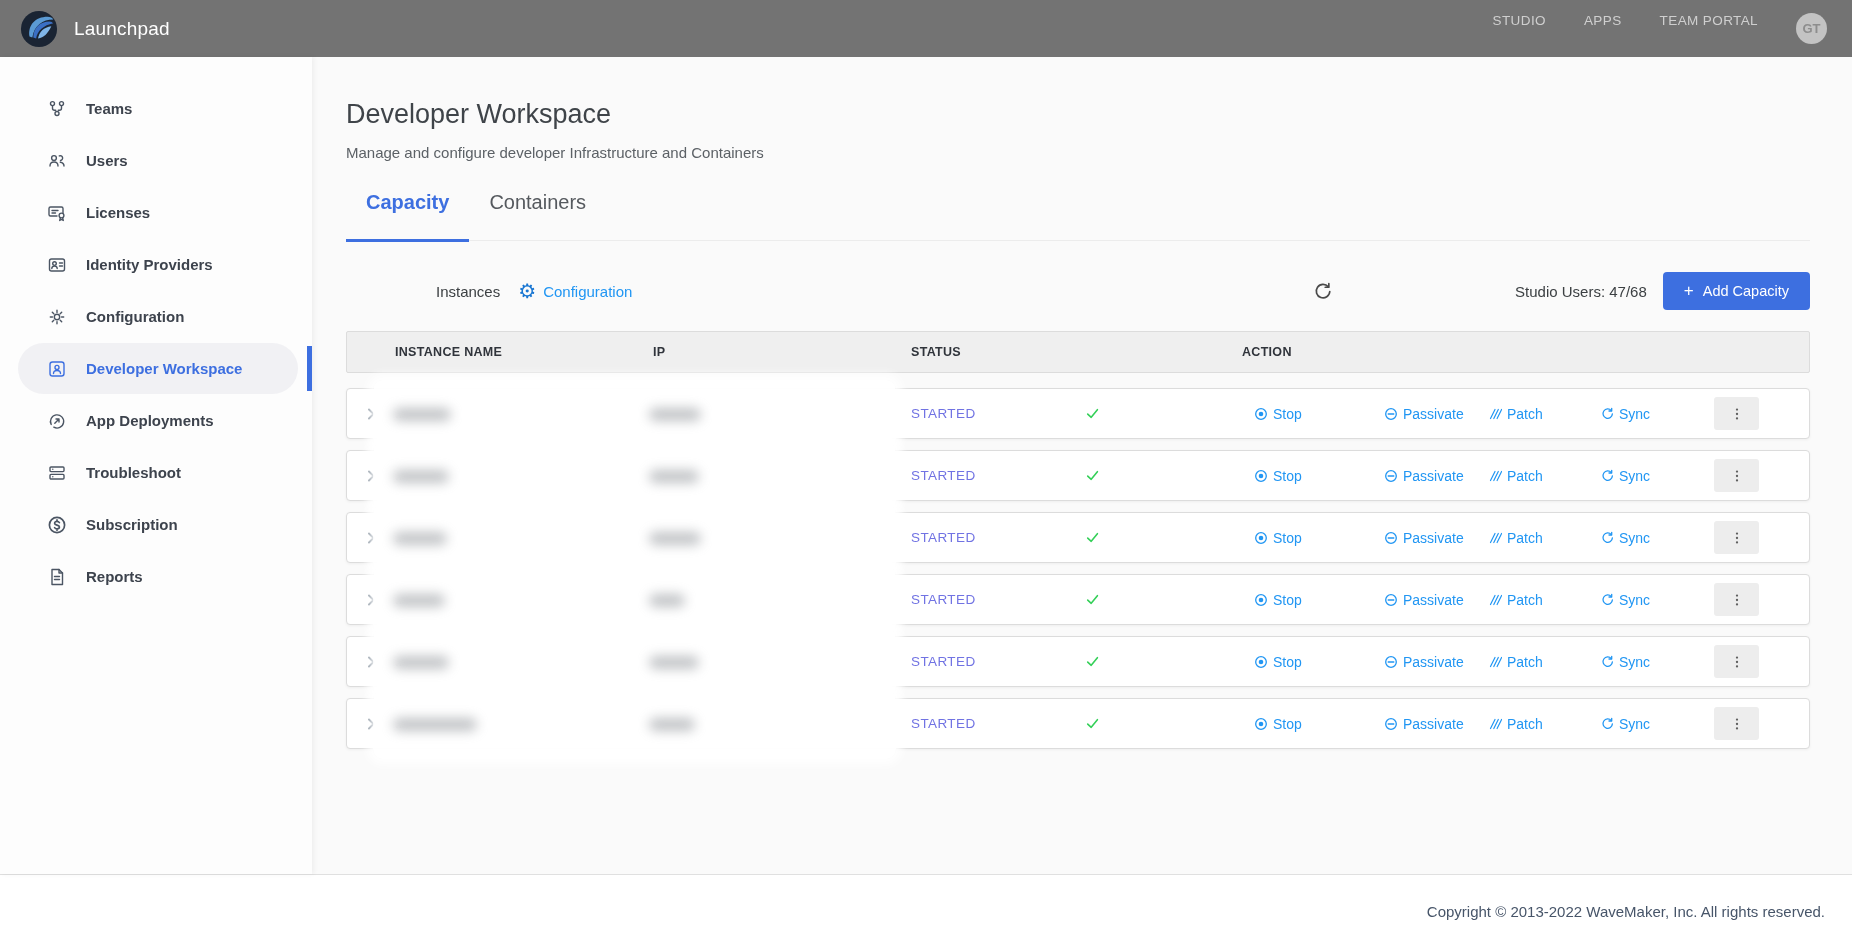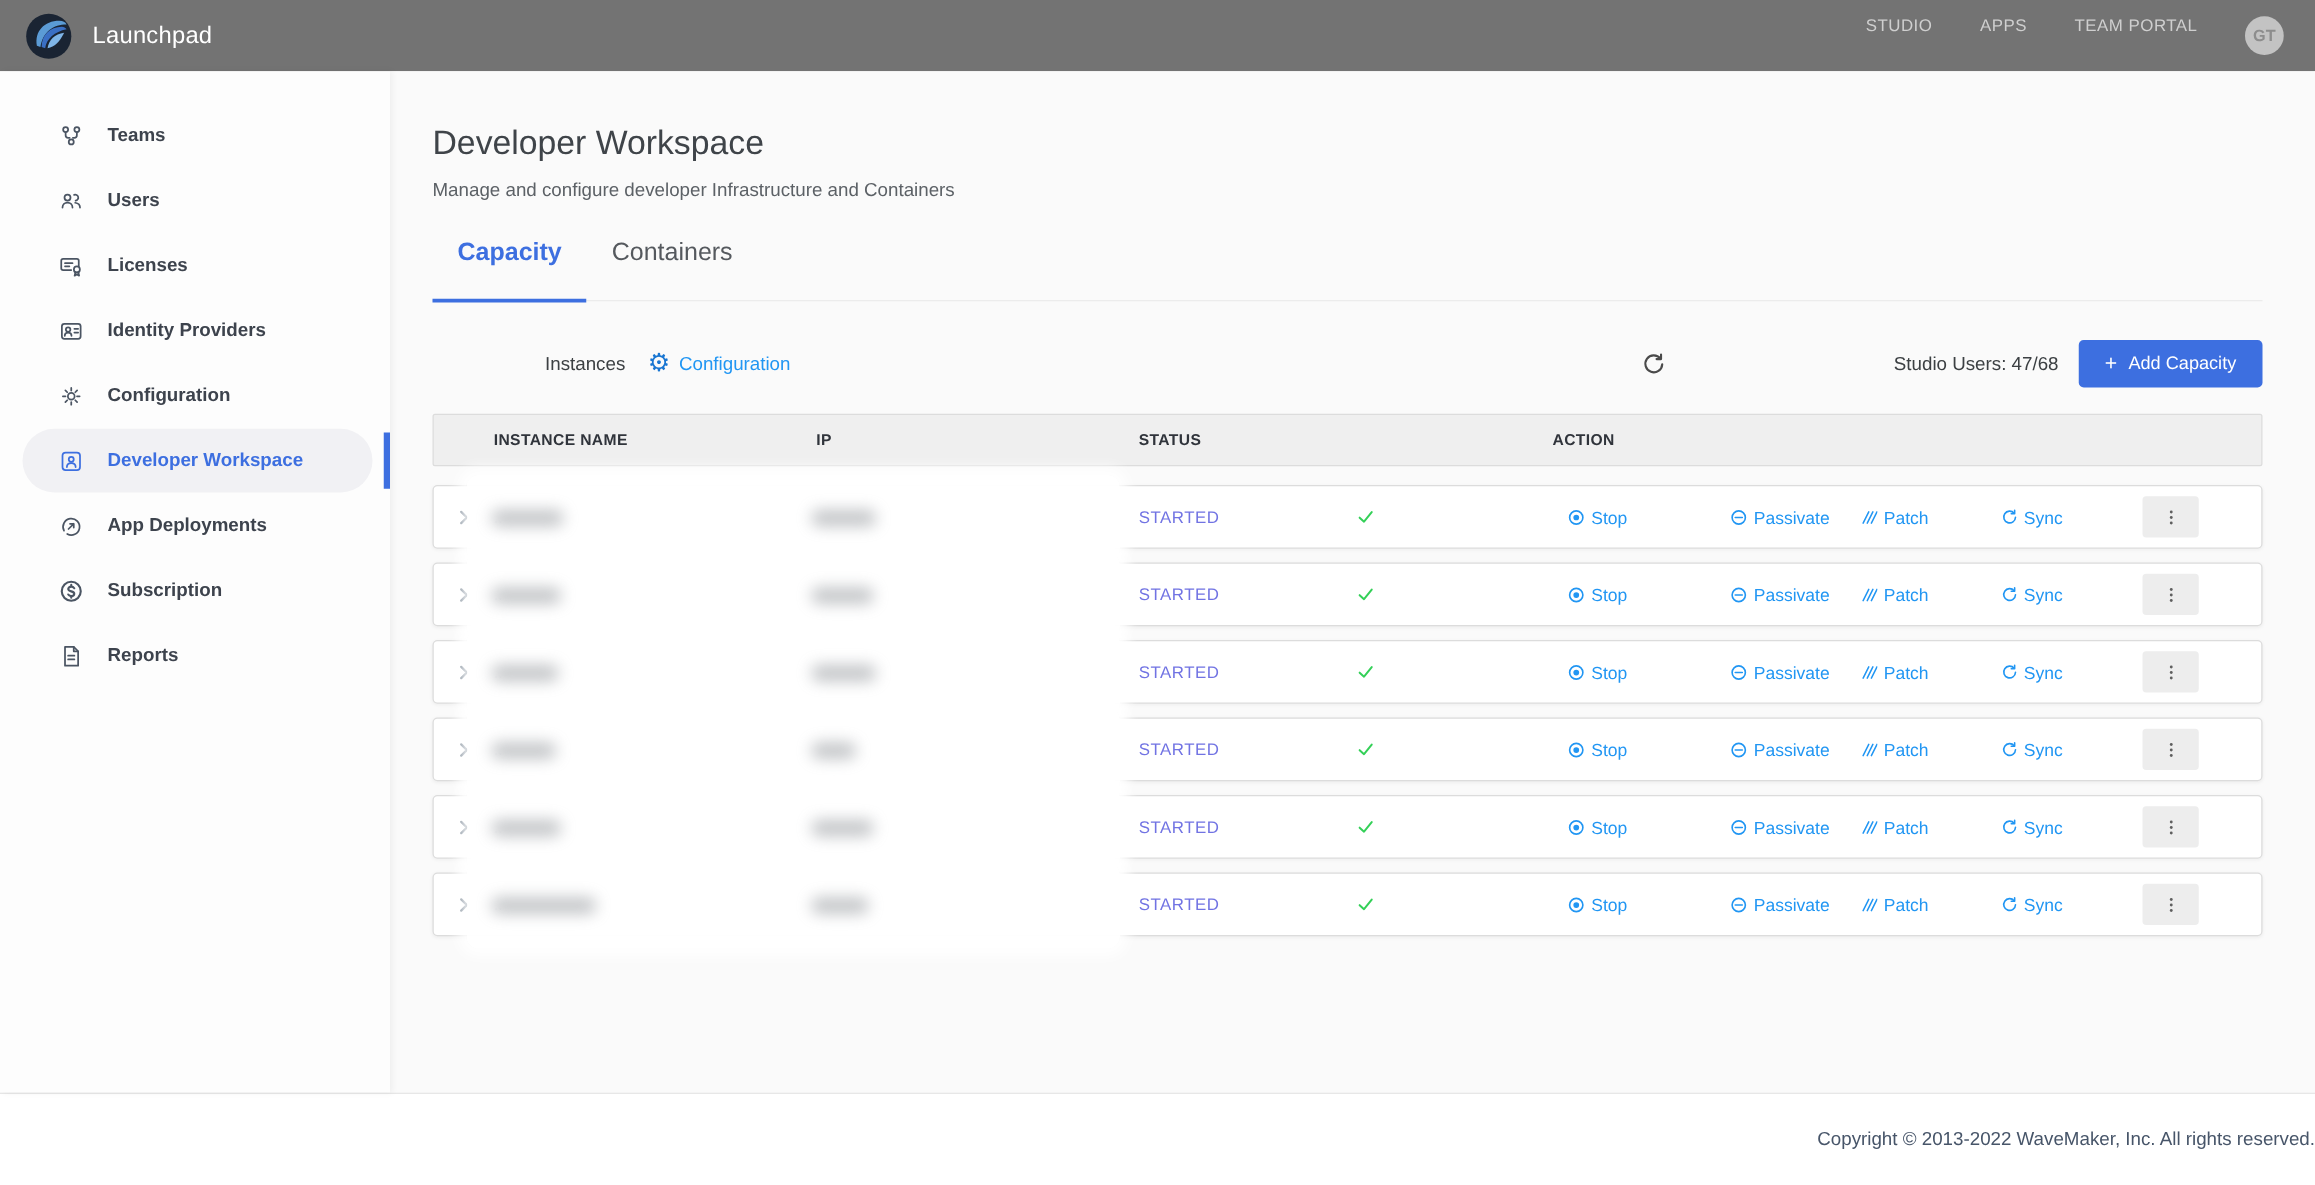--- a/index.html
+++ b/index.html
@@ -77,21 +77,21 @@
   .action-link { display:flex; align-items:center; gap:5px; color:#2196f3; font-size:14px; cursor:pointer; margin-right:12px; }
   .action-link .a-icon { display:flex; }
   .action-link .a-icon svg { width:14px; height:14px; }
   .action-slot-0 { width:118px; } .action-slot-1 { width:92px; } .action-slot-2 { width:100px; } .action-slot-3 { width:100px; }
   .kebab-btn { margin-left:auto; margin-right:50px; width:45px; height:33px; background:#ededed; border:none; border-radius:3px;
                color:#5f5f5f; display:flex; align-items:center; justify-content:center; cursor:pointer; }
   .kebab-btn svg { width:16px; height:16px; }
 
   
   .footer { height:74px; background:#fff; border-top:1px solid #e0e0e0; display:flex; align-items:center;
-            justify-content:flex-end; }
+            justify-content:flex-end; padding-right:27px; }
   .copyright { font-size:15px; color:#475569; }
 </style>
 </head>
 <body>
 
 <div class="topbar">
   <div class="brand">
     <span class="brand-logo">
       <svg viewBox="0 0 40 40">
         <circle cx="20" cy="20" r="19" fill="#1a2433"></circle>
@@ -175,20 +175,30 @@
         <span>Developer Workspace</span>
       </div>
       <div class="side-item">
         <span class="s-icon">
           <svg viewBox="0 0 20 20" fill="none" stroke="currentColor" stroke-width="1.4" stroke-linecap="round" stroke-linejoin="round">
             <path d="M4.2 13.5 a6.6 6.6 0 1 1 2.6 2.7"></path>
             <path d="M7.8 12.2 l4.2-4.2 M12 11 V8 h-3"></path>
           </svg>
         </span>
         <span>App Deployments</span>
+      </div>
+      <div class="side-item">
+        <span class="s-icon">
+          <svg viewBox="0 0 20 20" fill="none" stroke="currentColor" stroke-width="1.4" stroke-linecap="round" stroke-linejoin="round">
+            <rect x="3" y="4" width="14" height="4.6" rx="1"></rect>
+            <rect x="3" y="11.4" width="14" height="4.6" rx="1"></rect>
+            <path d="M5.8 6.3 h.01 M5.8 13.7 h.01"></path>
+          </svg>
+        </span>
+        <span>Troubleshoot</span>
       </div>
       <div class="side-item">
         <span class="s-icon">
           <svg viewBox="0 0 20 20" fill="none" stroke="currentColor" stroke-width="1.7" stroke-linecap="round" stroke-linejoin="round">
             <circle cx="10" cy="10" r="7.6"></circle>
             <path d="M12.4 7.6 c-.6-.9-1.4-1.3-2.4-1.3 -1.4 0-2.4 .8-2.4 1.9 0 2.5 4.8 1.3 4.8 3.8 0 1.1-1 1.9-2.4 1.9 -1 0-1.8-.4-2.4-1.3 M10 4.9 v1.4 M10 13.9 v1.3"></path>
           </svg>
         </span>
         <span>Subscription</span>
       </div>

